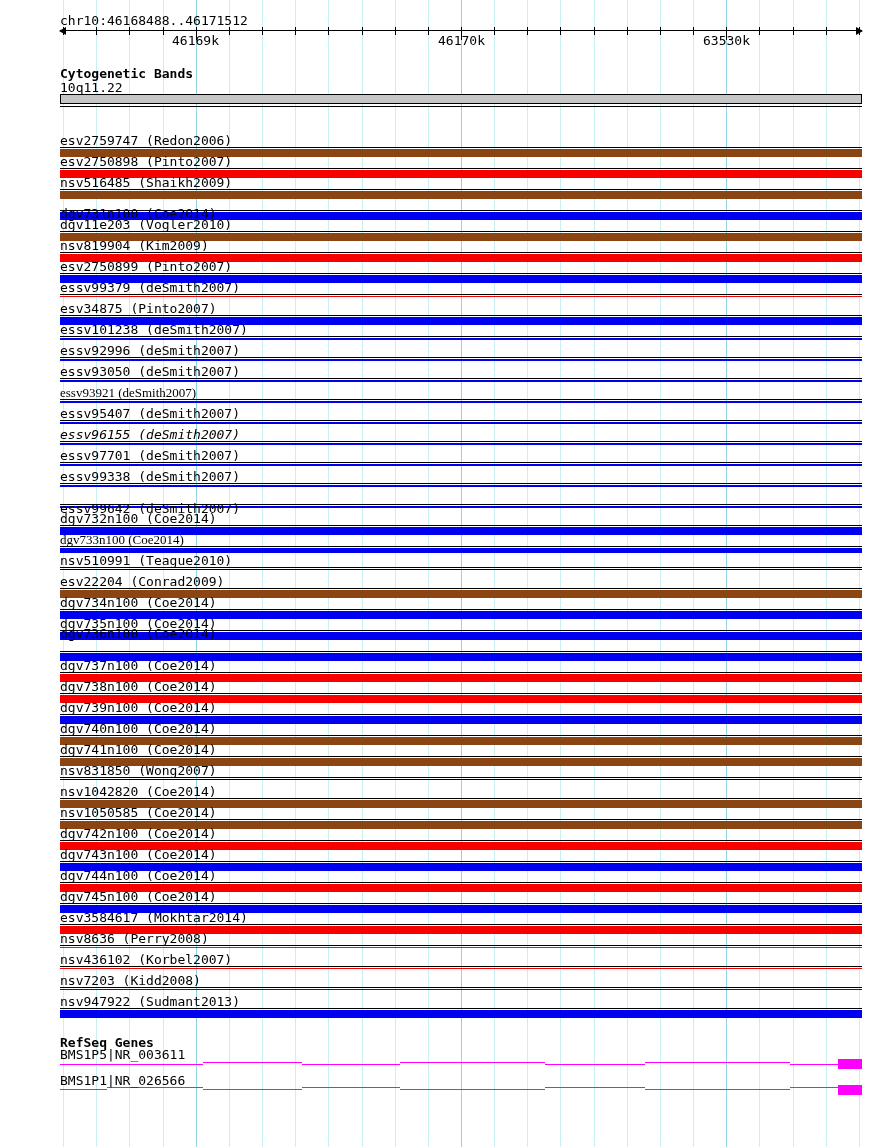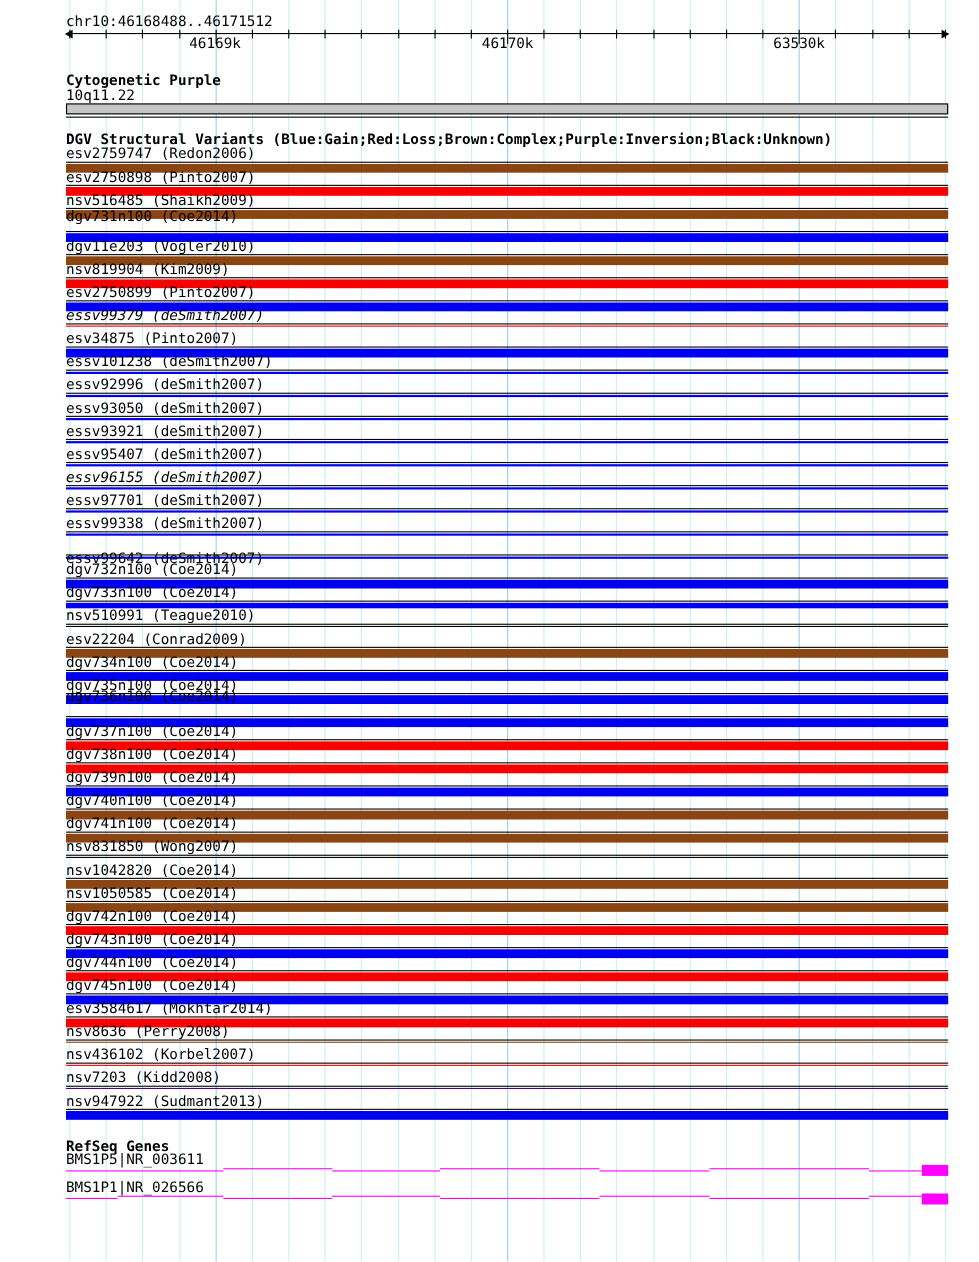--- a/index.html
+++ b/index.html
@@ -83,66 +83,65 @@
       <div class="tick" style="left: 726px; top: 27px; height: 13px;"></div>
       <div class="tick" style="left: 759px; top: 27px; height: 8px;"></div>
       <div class="tick" style="left: 793px; top: 27px; height: 8px;"></div>
       <div class="tick" style="left: 826px; top: 27px; height: 8px;"></div>
       <div class="tick" style="left: 859px; top: 27px; height: 8px;"></div>
       <div class="txt" style="left: 172px; top: 34px;">46169k</div>
       <div class="txt" style="left: 438px; top: 34px;">46170k</div>
       <div class="txt" style="left: 703px; top: 34px;">63530k</div>
     </div>
 
-  <div class="txt bold" style="left:60px;top:67px;">Cytogenetic Purple</div>
+  <div class="txt bold" style="left:60px;top:67px;">Cytogenetic Bands</div>
   <div class="txt" style="left:60px;top:81px;">10q11.22</div>
   <div id="cytoband-glyphs">
       <div class="band" style="left: 60px; top: 94px; width: 802px; height: 10px; background: rgb(198, 198, 198);"></div>
       <div class="hline" style="left: 60px; top: 106px; width: 802px;"></div>
     </div>
 
-  <div class="txt bold" style="left:60px;top:121px;">DGV Structural Variants (Blue:Gain;Red:Loss;Brown:Complex;Purple:Inversion;Black:Unknown)</div>
   <div id="dgv-tracks">
       <div>
         <div class="txt" style="left: 60px; top: 134px;">esv2759747 (Redon2006)</div>
         <div class="hline" style="left: 60px; top: 147px; width: 802px;"></div>
         <div class="bar" style="left: 60px; top: 149px; width: 802px; height: 8px; background: rgb(139, 69, 19);"></div>
       </div>
       <div>
         <div class="txt" style="left: 60px; top: 155px;">esv2750898 (Pinto2007)</div>
         <div class="hline" style="left: 60px; top: 168px; width: 802px;"></div>
         <div class="bar" style="left: 60px; top: 170px; width: 802px; height: 8px; background: rgb(248, 0, 0);"></div>
       </div>
       <div>
         <div class="txt" style="left: 60px; top: 176px;">nsv516485 (Shaikh2009)</div>
         <div class="hline" style="left: 60px; top: 189px; width: 802px;"></div>
         <div class="bar" style="left: 60px; top: 191px; width: 802px; height: 8px; background: rgb(139, 69, 19);"></div>
       </div>
       <div>
-        <div class="txt" style="left: 60px; top: 191px;">dgv731n100 (Coe2014)</div>
+        <div class="txt" style="left: 60px; top: 207px;">dgv731n100 (Coe2014)</div>
         <div class="hline" style="left: 60px; top: 210px; width: 802px;"></div>
         <div class="bar" style="left: 60px; top: 212px; width: 802px; height: 8px; background: rgb(0, 0, 240);"></div>
       </div>
       <div>
         <div class="txt" style="left: 60px; top: 218px;">dgv11e203 (Vogler2010)</div>
         <div class="hline" style="left: 60px; top: 231px; width: 802px;"></div>
         <div class="bar" style="left: 60px; top: 233px; width: 802px; height: 8px; background: rgb(139, 69, 19);"></div>
       </div>
       <div>
         <div class="txt" style="left: 60px; top: 239px;">nsv819904 (Kim2009)</div>
         <div class="hline" style="left: 60px; top: 252px; width: 802px;"></div>
         <div class="bar" style="left: 60px; top: 254px; width: 802px; height: 8px; background: rgb(248, 0, 0);"></div>
       </div>
       <div>
         <div class="txt" style="left: 60px; top: 260px;">esv2750899 (Pinto2007)</div>
         <div class="hline" style="left: 60px; top: 273px; width: 802px;"></div>
         <div class="bar" style="left: 60px; top: 275px; width: 802px; height: 8px; background: rgb(0, 0, 240);"></div>
       </div>
       <div>
-        <div class="txt" style="left: 60px; top: 281px; font-style: italic;">essv99379 (deSmith2007)</div>
+        <div class="txt" style="left: 60px; top: 281px;">essv99379 (deSmith2007)</div>
         <div class="hline" style="left: 60px; top: 294px; width: 802px;"></div>
         <div class="bar" style="left: 60px; top: 296px; width: 802px; height: 1px; background: rgb(248, 0, 0);"></div>
       </div>
       <div>
         <div class="txt" style="left: 60px; top: 302px;">esv34875 (Pinto2007)</div>
         <div class="hline" style="left: 60px; top: 315px; width: 802px;"></div>
         <div class="bar" style="left: 60px; top: 317px; width: 802px; height: 8px; background: rgb(0, 0, 240);"></div>
       </div>
       <div>
         <div class="txt" style="left: 60px; top: 323px;">essv101238 (deSmith2007)</div>
@@ -153,21 +152,21 @@
         <div class="txt" style="left: 60px; top: 344px;">essv92996 (deSmith2007)</div>
         <div class="hline" style="left: 60px; top: 357px; width: 802px;"></div>
         <div class="bar" style="left: 60px; top: 359px; width: 802px; height: 2px; background: rgb(0, 0, 240);"></div>
       </div>
       <div>
         <div class="txt" style="left: 60px; top: 365px;">essv93050 (deSmith2007)</div>
         <div class="hline" style="left: 60px; top: 378px; width: 802px;"></div>
         <div class="bar" style="left: 60px; top: 380px; width: 802px; height: 2px; background: rgb(0, 0, 240);"></div>
       </div>
       <div>
-        <div class="txt" style="left: 60px; top: 386px;">essv93921 (deSmith2007)</div>
+        <div class="txt" style="left: 60px; top: 386px; font-family: Liberation Serif, serif;">essv93921 (deSmith2007)</div>
         <div class="hline" style="left: 60px; top: 399px; width: 802px;"></div>
         <div class="bar" style="left: 60px; top: 401px; width: 802px; height: 2px; background: rgb(0, 0, 240);"></div>
       </div>
       <div>
         <div class="txt" style="left: 60px; top: 407px;">essv95407 (deSmith2007)</div>
         <div class="hline" style="left: 60px; top: 420px; width: 802px;"></div>
         <div class="bar" style="left: 60px; top: 422px; width: 802px; height: 2px; background: rgb(0, 0, 240);"></div>
       </div>
       <div>
         <div class="txt" style="left: 60px; top: 428px; font-style: italic;">essv96155 (deSmith2007)</div>
@@ -188,21 +187,21 @@
         <div class="txt" style="left: 60px; top: 502px;">essv99642 (deSmith2007)</div>
         <div class="hline" style="left: 60px; top: 504px; width: 802px;"></div>
         <div class="bar" style="left: 60px; top: 506px; width: 802px; height: 2px; background: rgb(0, 0, 240);"></div>
       </div>
       <div>
         <div class="txt" style="left: 60px; top: 512px;">dgv732n100 (Coe2014)</div>
         <div class="hline" style="left: 60px; top: 525px; width: 802px;"></div>
         <div class="bar" style="left: 60px; top: 527px; width: 802px; height: 8px; background: rgb(0, 0, 240);"></div>
       </div>
       <div>
-        <div class="txt" style="left: 60px; top: 533px;">dgv733n100 (Coe2014)</div>
+        <div class="txt" style="left: 60px; top: 533px; font-family: Liberation Serif, serif;">dgv733n100 (Coe2014)</div>
         <div class="hline" style="left: 60px; top: 546px; width: 802px;"></div>
         <div class="bar" style="left: 60px; top: 548px; width: 802px; height: 5px; background: rgb(0, 0, 240);"></div>
       </div>
       <div>
         <div class="txt" style="left: 60px; top: 554px;">nsv510991 (Teague2010)</div>
         <div class="hline" style="left: 60px; top: 567px; width: 802px;"></div>
         <div class="bar" style="left: 60px; top: 569px; width: 802px; height: 1px; background: rgb(0, 0, 0);"></div>
       </div>
       <div>
         <div class="txt" style="left: 60px; top: 575px;">esv22204 (Conrad2009)</div>

